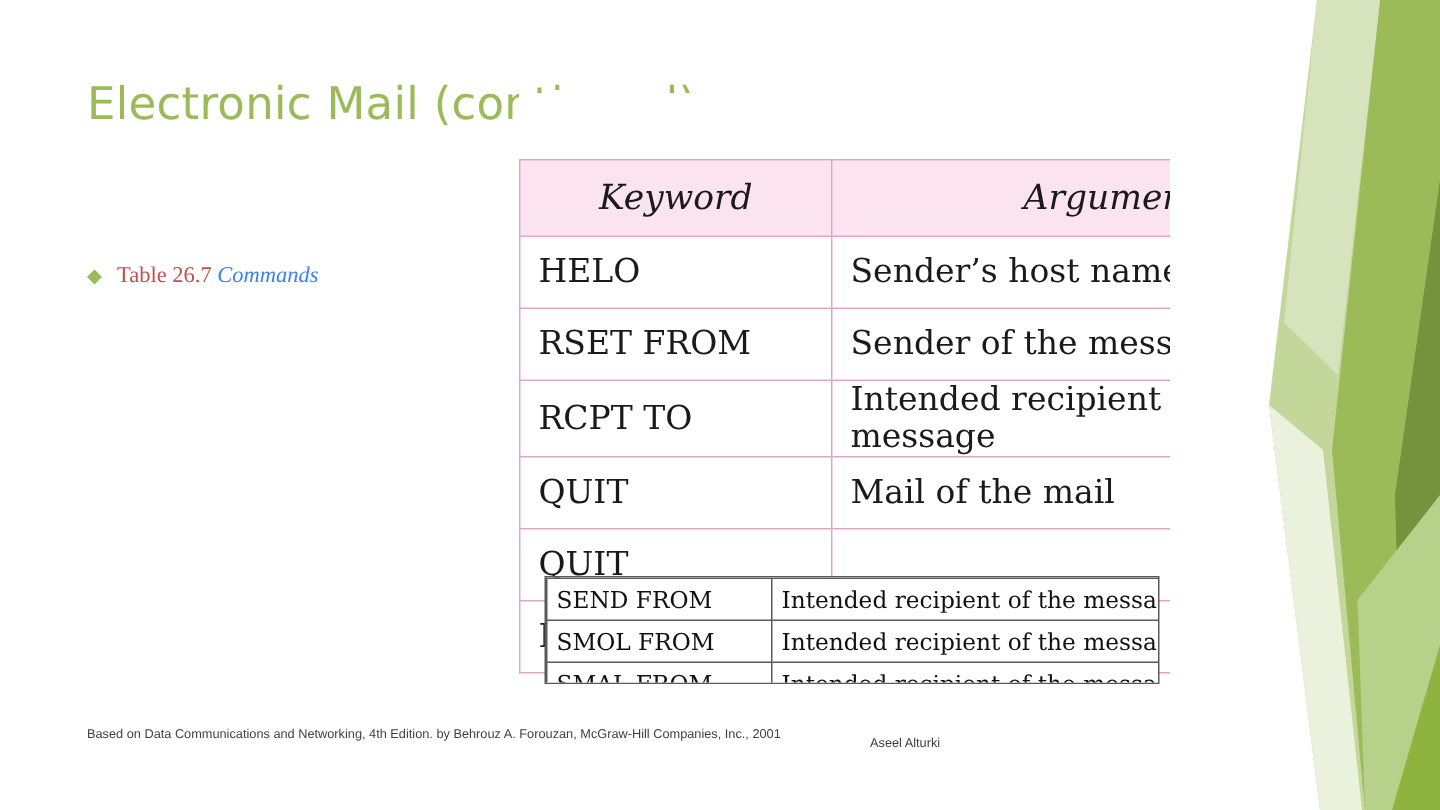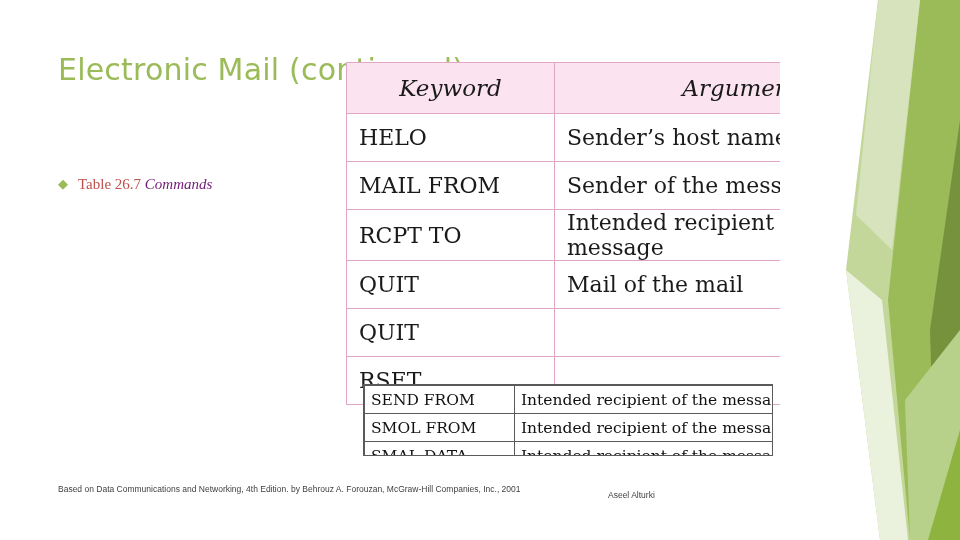--- a/index.html
+++ b/index.html
@@ -57,60 +57,60 @@
     color: #9bbb59;
     font-size: 13px;
     line-height: 18px;
   }
   .body-text {
     font-family: "Liberation Serif", serif;
     font-size: 15px;
     line-height: 18px;
   }
   .tbl-label { color: #c0504d; }
-  .tbl-caption { color: #701a75; font-style: italic; text-align: center; }
+  .tbl-caption { color: #3b82f6; font-style: italic; text-align: center; }
 
   
   #footer-left {
     position: absolute;
     left: 58px;
     top: 484px;
     width: 560px;
     font-size: 8.5px;
     line-height: 11px;
     color: #3f3f3f;
     font-family: "Liberation Sans", sans-serif;
   }
   #footer-right {
     position: absolute;
     left: 580px;
     top: 490px;
     font-size: 8.5px;
     line-height: 11px;
     color: #3f3f3f;
     font-family: "Liberation Sans", sans-serif;
-    margin-left: 28px;
   }
 
   
   #table-wrap {
     position: absolute;
     left: 346px;
     top: 62px;
     width: 434px;
     height: 440px;
     overflow: hidden;
     background: #ffffff;
   }
   table.maintable {
     border-collapse: collapse;
     width: 610px;
     table-layout: fixed;
     background: #ffffff;
     font-family: "DejaVu Serif", serif;
+    margin-top: 44px;
   }
   table.maintable th,
   table.maintable td {
     border: 1px solid #d9a6c0;
     border-color: #e0a7c4;
     height: 47px;
     padding: 0 12px;
     font-size: 22px;
     color: #1a1a1a;
     font-weight: normal;
@@ -195,21 +195,21 @@
           <th>Keyword</th>
           <th>Argument(s)</th>
         </tr>
       </thead>
       <tbody>
         <tr>
           <td>HELO</td>
           <td>Sender’s host name</td>
         </tr>
         <tr>
-          <td>MAIL FROM</td>
+          <td>RSET FROM</td>
           <td>Sender of the message</td>
         </tr>
         <tr>
           <td>RCPT TO</td>
           <td>Intended recipient of the message</td>
         </tr>
         <tr>
           <td>QUIT</td>
           <td>Mail of the mail</td>
         </tr>
@@ -234,21 +234,21 @@
       <tbody>
         <tr>
           <td>SEND FROM</td>
           <td>Intended recipient of the message</td>
         </tr>
         <tr>
           <td>SMOL FROM</td>
           <td>Intended recipient of the message</td>
         </tr>
         <tr>
-          <td>SMAL DATA</td>
+          <td>SMAL FROM</td>
           <td>Intended recipient of the message</td>
         </tr>
       </tbody>
     </table>
   </div>
 
   <div id="footer-left">Based on Data Communications and Networking, 4th Edition. by Behrouz A. Forouzan, McGraw-Hill Companies, Inc., 2001</div>
   <div id="footer-right">Aseel Alturki</div>
 
 </div>

